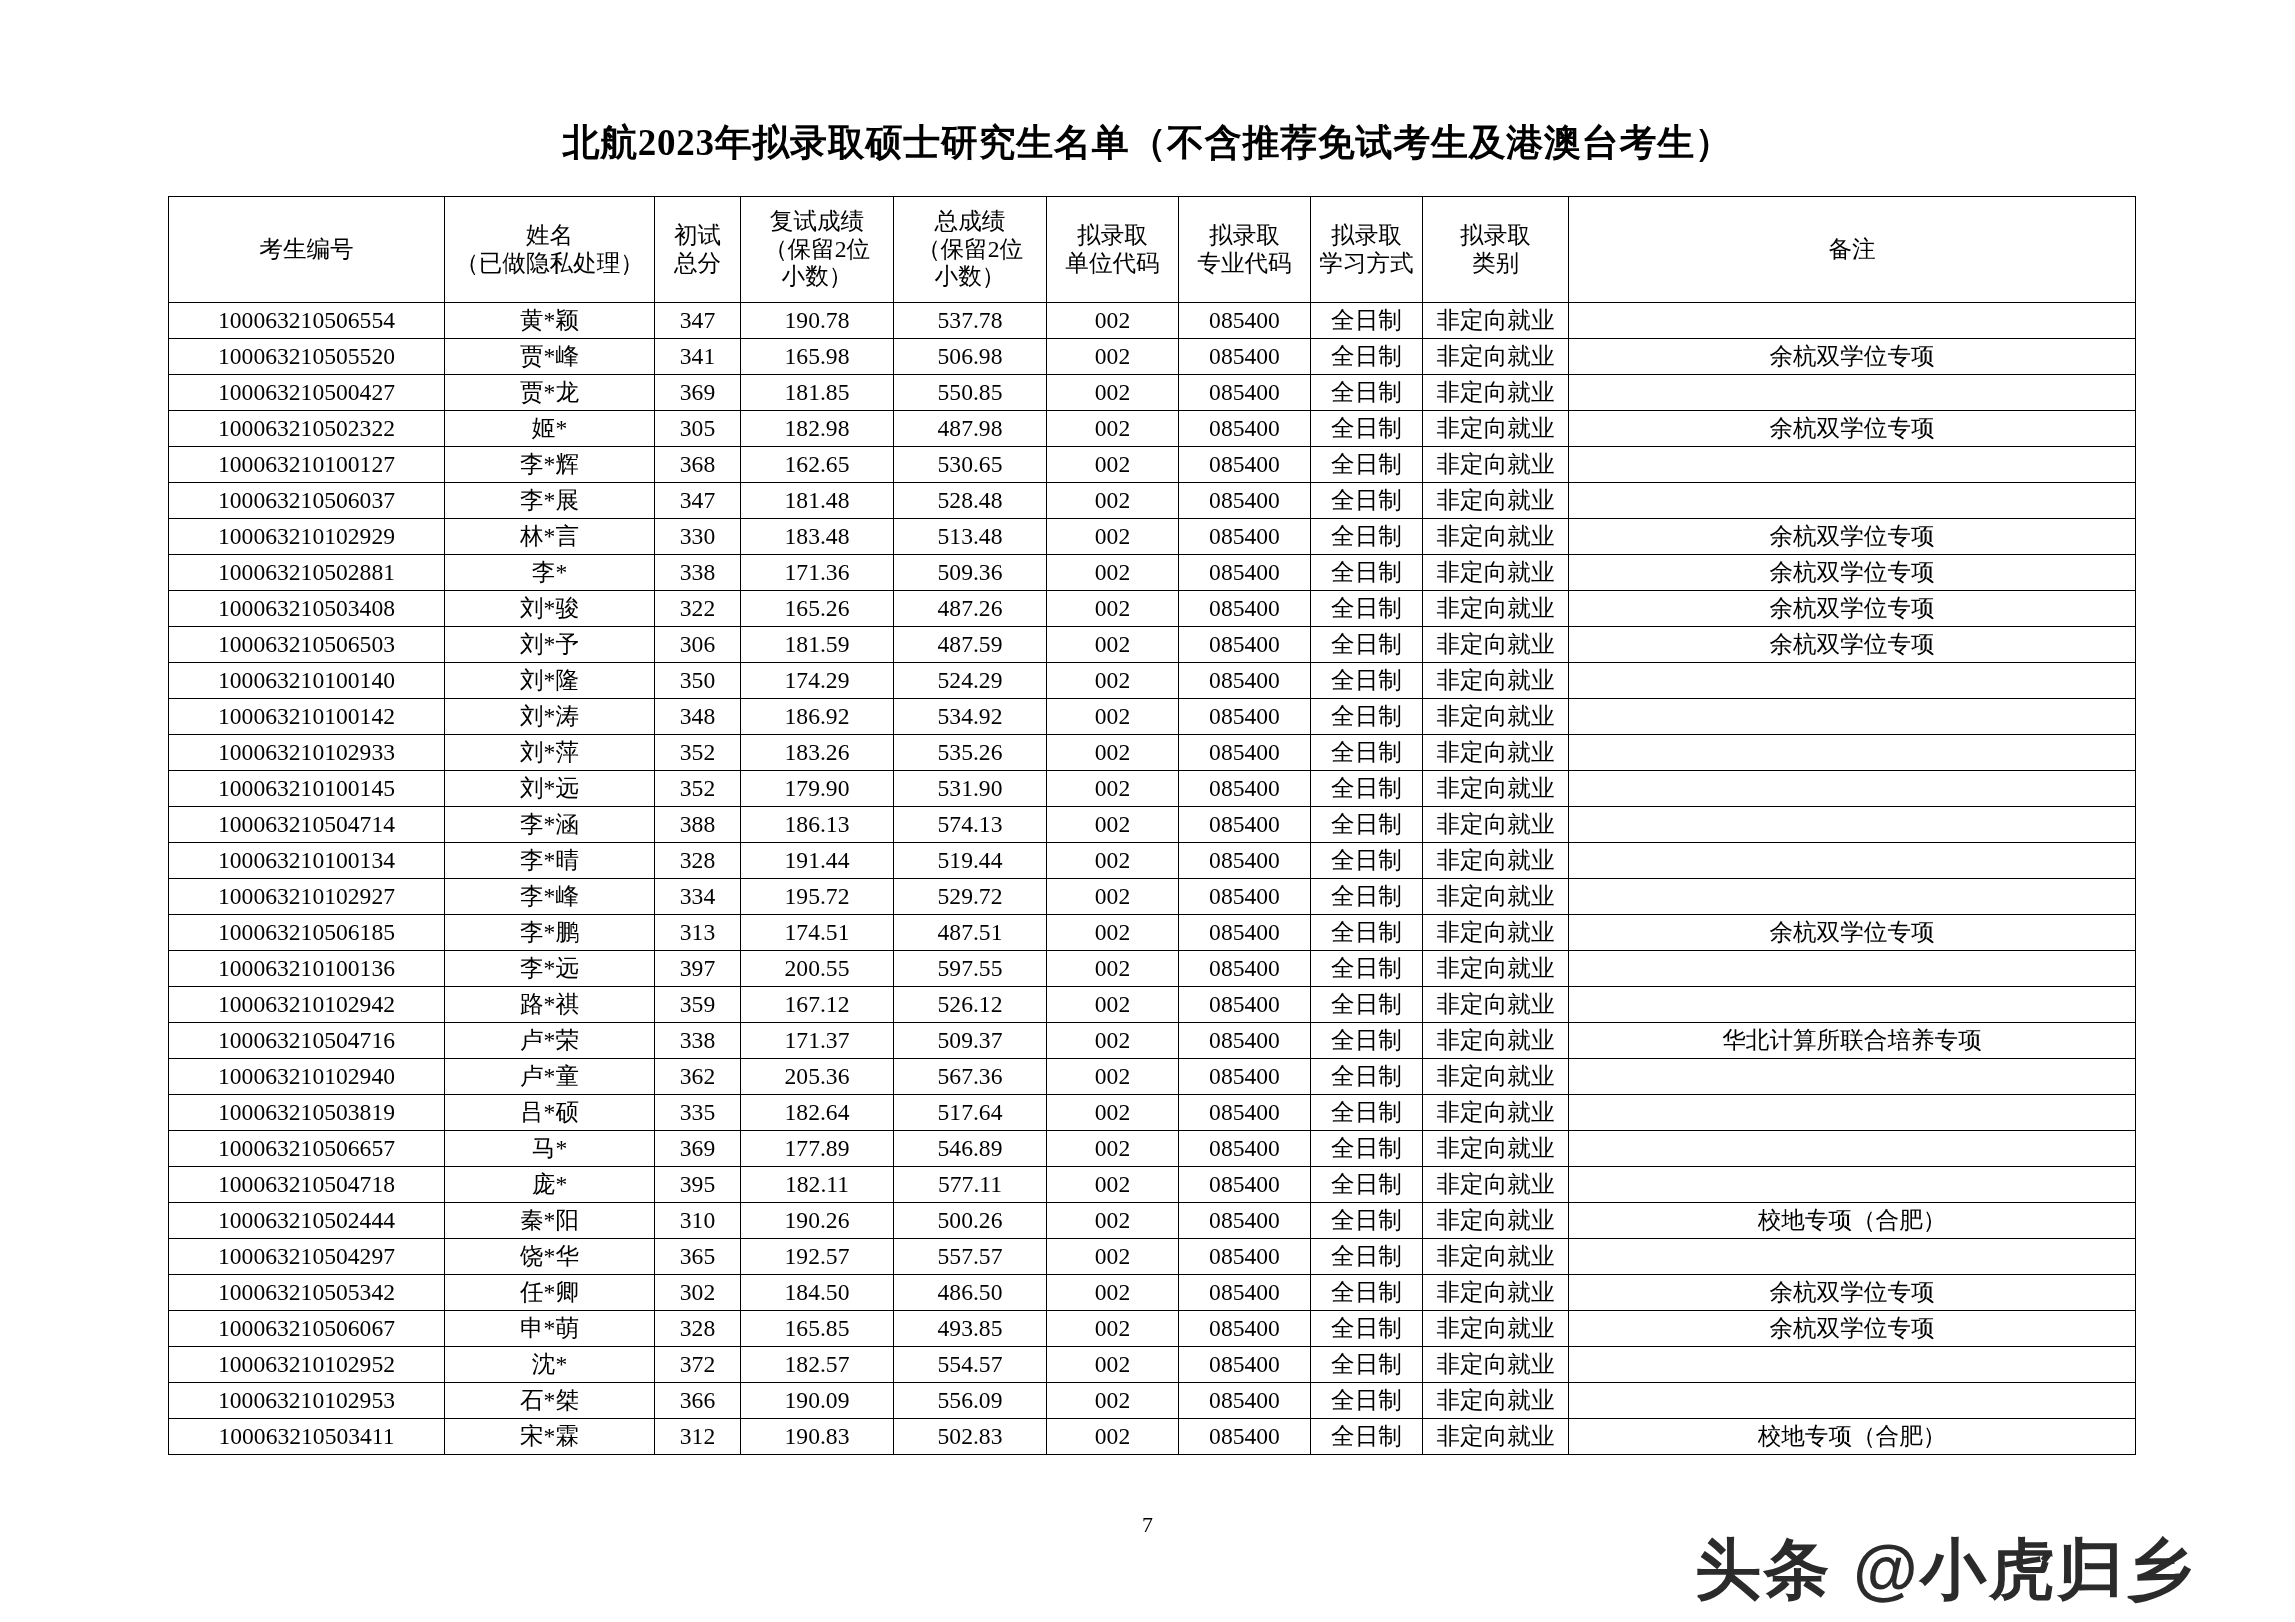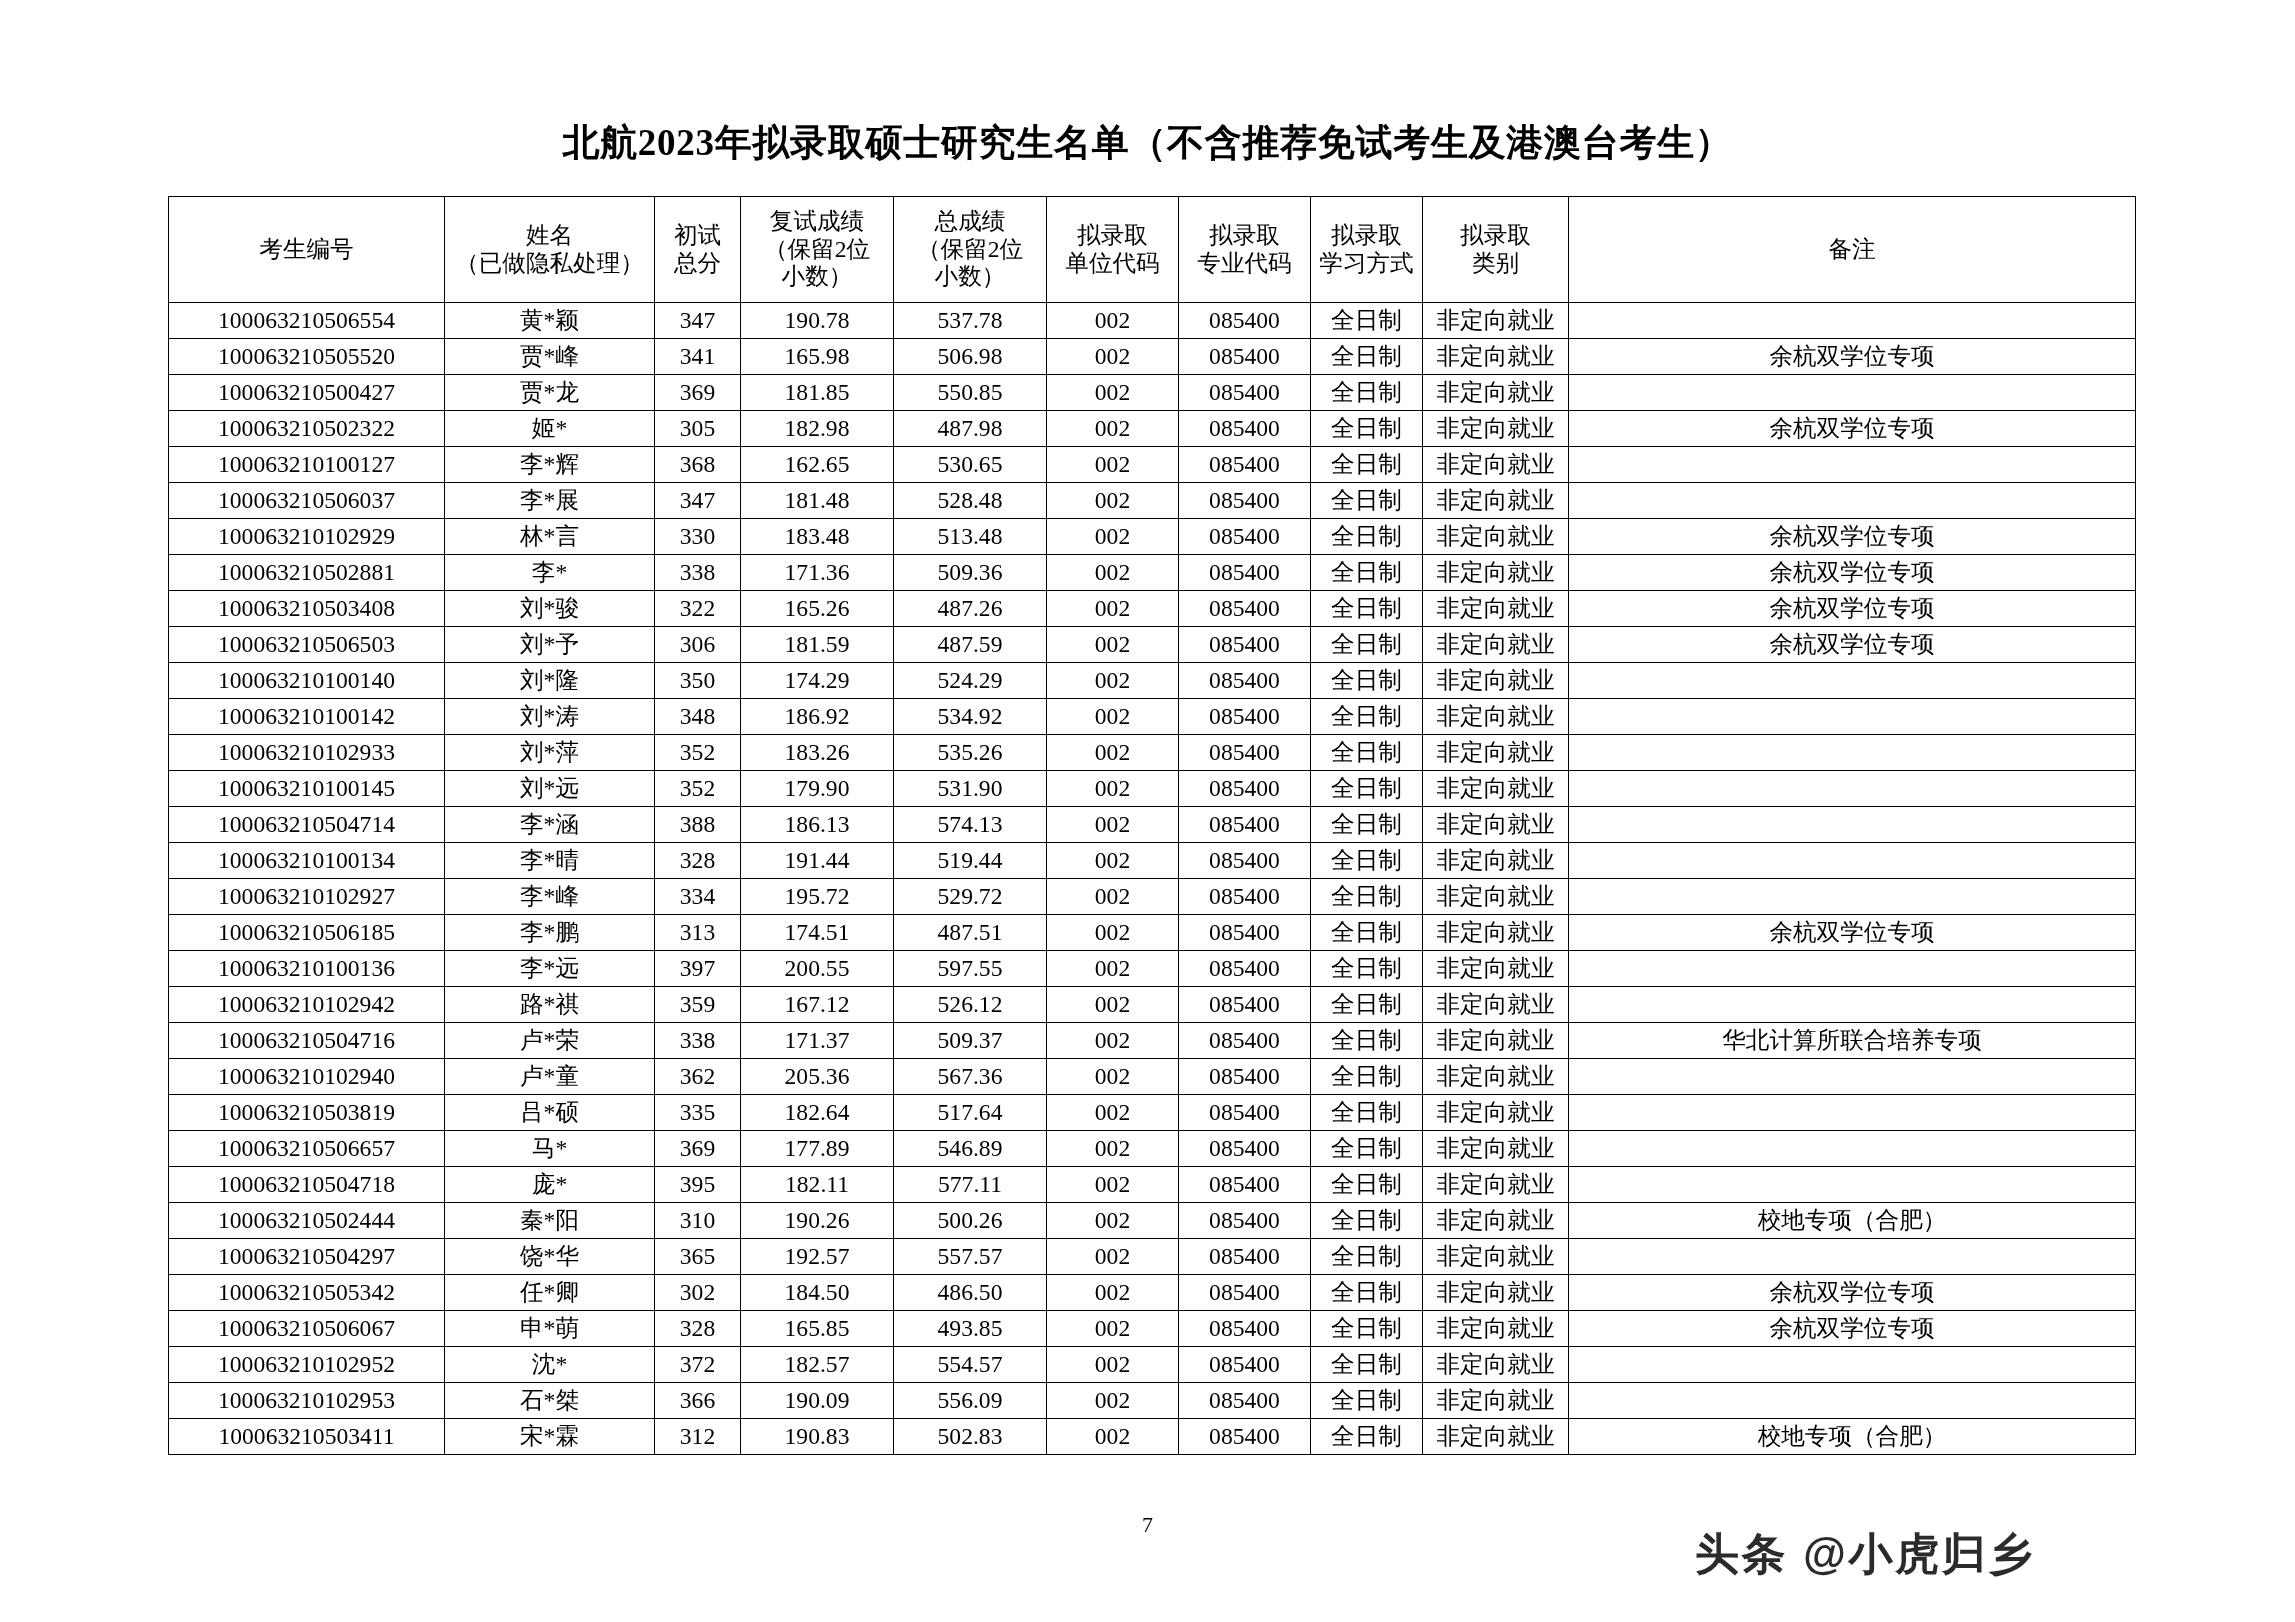--- a/index.html
+++ b/index.html
@@ -89,21 +89,21 @@
     left: 0;
     right: 0;
     top: 1512px;
     text-align: center;
     font-size: 22px;
   }
   .watermark {
     position: absolute;
     left: 1695px;
     top: 1525px;
-    font-size: 44px;
+    font-size: 66px;
     font-weight: bold;
     color: #2b2b2b;
     letter-spacing: 2.6px;
     font-family: "Liberation Sans", "DejaVu Sans", sans-serif;
     white-space: nowrap;
   }
 </style>
 </head>
 <body>
 

